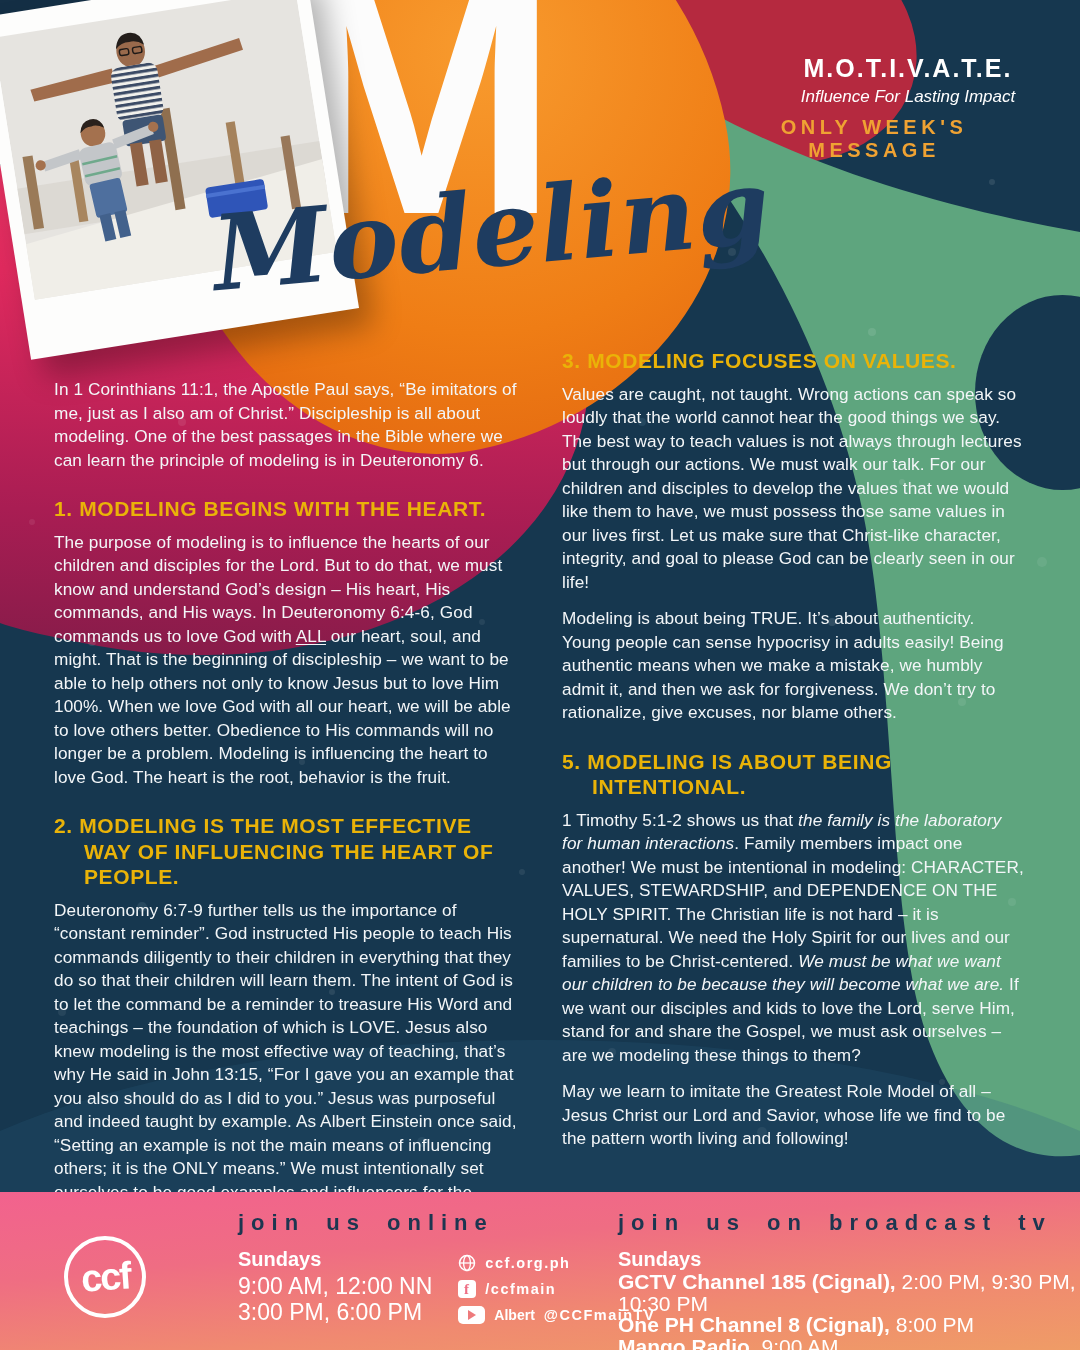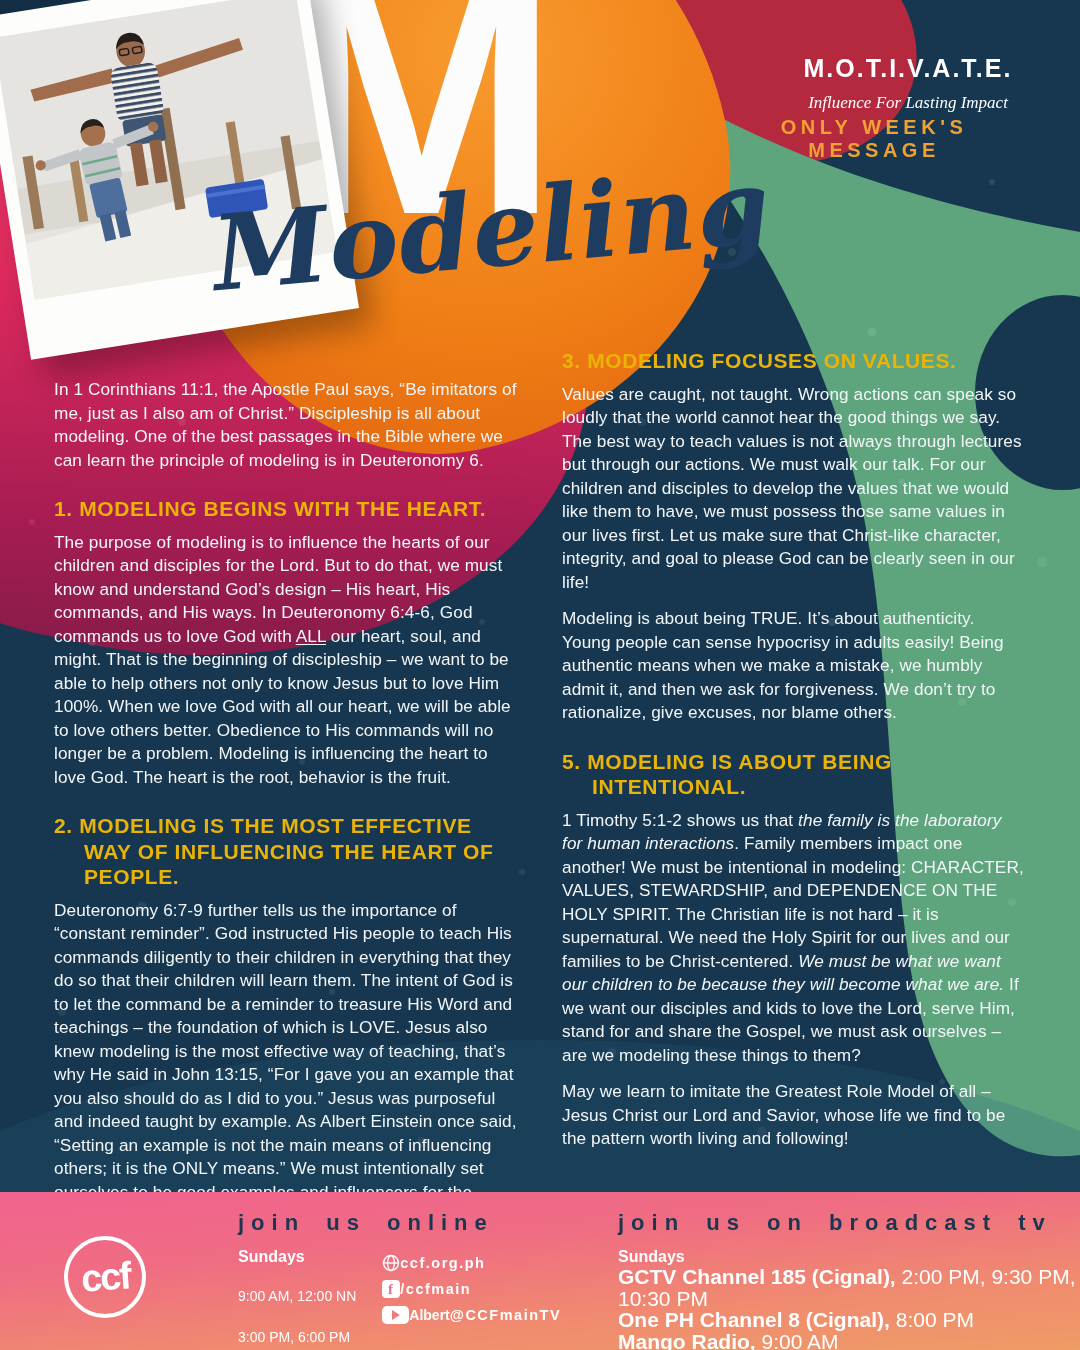--- a/index.html
+++ b/index.html
@@ -45,21 +45,21 @@
     font-size:330px;font-weight:bold;color:#FCFCFC;line-height:1;letter-spacing:-6px;}
   .polaroid{position:absolute;left:2px;top:-10px;width:332px;height:346px;z-index:7;
     background:#FDFDFC;padding:13px 13px 50px 13px;box-sizing:border-box;
     transform:rotate(-9deg);box-shadow:12px 20px 30px rgba(0,0,0,.30);}
   .polaroid svg{display:block;width:100%;height:100%;}
   .script-title{position:absolute;left:212px;top:168px;z-index:8;
     font-family:"DejaVu Serif",serif;font-style:italic;font-weight:bold;
     font-size:104px;color:#1E3C60;transform:rotate(-5deg);letter-spacing:1px;white-space:nowrap;}
   .brand{position:absolute;right:52px;top:54px;width:240px;text-align:center;z-index:9;color:#FFFFFF;}
   .brand-title{font-size:25px;font-weight:bold;letter-spacing:2px;}
-  .brand-tagline{font-family:Liberation Serif, serif;font-style:italic;font-size:17px;margin-top:10px;}
+  .brand-tagline{font-family:Liberation Sans, sans-serif;font-style:italic;font-size:17px;margin-top:4px;}
   .kicker{position:absolute;right:56px;top:116px;width:300px;text-align:center;z-index:9;
     color:#EFA233;font-size:20px;font-weight:bold;letter-spacing:4.5px;}
 
   
   .col{position:absolute;width:464px;z-index:10;color:#F3F6F8;
     font-size:17.2px;line-height:23.5px;letter-spacing:.1px;}
   .col-left{left:54px;top:338px;margin-top:40px;}
   .col-right{left:562px;top:348px;}
   .col p{margin:0 0 13px 0;}
   .sec-heading{color:#eab308;font-weight:bold;font-size:21px;line-height:25.5px;
@@ -69,25 +69,25 @@
 
   
   .footer{position:absolute;left:0;top:1192px;width:1080px;height:158px;z-index:11;
     background:linear-gradient(175deg,#F2628E 0%,#EF6D83 35%,#F08A70 70%,#EF9C66 100%);}
   .ccf-logo{position:absolute;left:64px;top:44px;width:82px;height:82px;border:4px solid #FFFFFF;
     border-radius:50%;display:flex;align-items:center;justify-content:center;box-sizing:border-box;}
   .ccf-logo span{color:#FFFFFF;font-size:38px;font-weight:bold;letter-spacing:-2px;transform:rotate(-4deg);}
   .f-block{position:absolute;top:18px;color:#FFFFFF;}
   .f-online{left:238px;} .f-broadcast{left:618px;}
   .f-heading{color:#1D3650;font-size:22px;font-weight:bold;letter-spacing:7px;word-spacing:8px;}
-  .f-day{font-size:16px;font-weight:bold;margin-top:12px;}
-  .f-times{font-size:14px;line-height:22px;margin-top:19px;}
+  .f-day{font-size:20px;font-weight:bold;margin-top:12px;}
+  .f-times{font-size:23px;line-height:22px;margin-top:4px;}
   .f-cols{display:flex;gap:26px;}
   .f-links{margin-top:14px;}
-  .f-link{display:flex;align-items:center;height:26px;
+  .f-link{display:flex;align-items:center;gap:9px;height:26px;
     font-size:14.5px;letter-spacing:1.5px;font-weight:bold;}
   .f-chan{font-size:21px;line-height:21.5px;}
   .yt-badge{display:inline-flex;align-items:center;justify-content:center;
     width:27px;height:18px;background:#FFFFFF;border-radius:5px;}
   .yt-badge i{display:block;width:0;height:0;border-left:8px solid #EE7A7C;
     border-top:5px solid transparent;border-bottom:5px solid transparent;}
   .yt-word{font-size:14px;letter-spacing:0;}
   .fb-badge{display:inline-flex;align-items:center;justify-content:center;
     width:18px;height:18px;background:#FFFFFF;border-radius:4px;
     color:#EE6F85;font-size:15px;font-weight:bold;font-family:"Liberation Serif",serif;}

